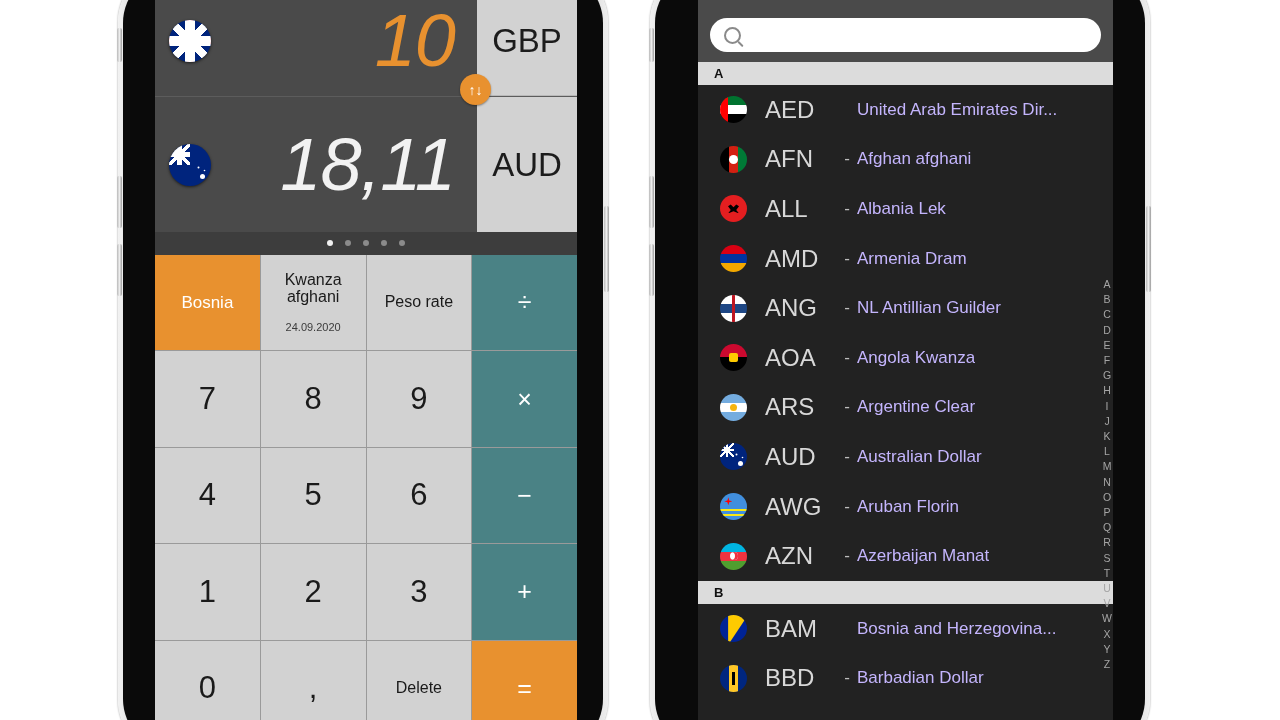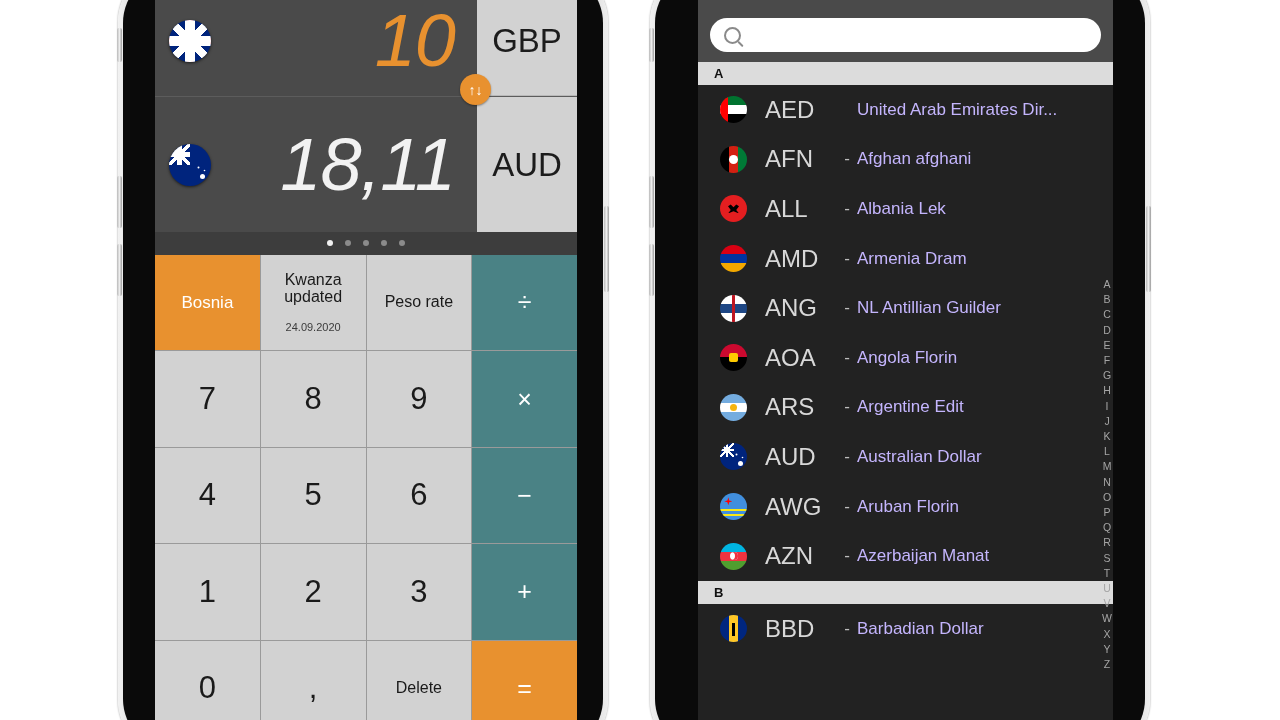--- a/index.html
+++ b/index.html
@@ -217,21 +217,21 @@
             <span class="dot"></span>
           </div>
         </div>
 
         <div class="keypad">
           <div class="key orange">
             <span class="ln">Bosnia</span>
           </div>
           <div class="key small">
             <span class="ln">Kwanza</span>
-            <span class="ln">updated</span>
+            <span class="ln">afghani</span>
             <span class="sub">24.09.2020</span>
           </div>
           <div class="key small">
             <span class="ln">Peso rate</span>
           </div>
           <div class="key teal">÷</div>
 
           <div class="key">7</div>
           <div class="key">8</div>
           <div class="key">9</div>
@@ -310,27 +310,27 @@
           <div class="cur-row">
             <span class="cur-flag f-ang"></span>
             <span class="cur-code">ANG</span>
             <span class="cur-dash">-</span>
             <span class="cur-name">NL Antillian Guilder</span>
           </div>
           <div class="cur-row">
             <span class="cur-flag f-ao"></span>
             <span class="cur-code">AOA</span>
             <span class="cur-dash">-</span>
-            <span class="cur-name">Angola Florin</span>
+            <span class="cur-name">Angola Kwanza</span>
           </div>
           <div class="cur-row">
             <span class="cur-flag f-ar"></span>
             <span class="cur-code">ARS</span>
             <span class="cur-dash">-</span>
-            <span class="cur-name">Argentine Edit</span>
+            <span class="cur-name">Argentine Clear</span>
           </div>
           <div class="cur-row">
             <span class="cur-flag f-au"></span>
             <span class="cur-code">AUD</span>
             <span class="cur-dash">-</span>
             <span class="cur-name">Australian Dollar</span>
           </div>
           <div class="cur-row">
             <span class="cur-flag f-aw"></span>
             <span class="cur-code">AWG</span>
@@ -339,20 +339,25 @@
           </div>
           <div class="cur-row">
             <span class="cur-flag f-az"></span>
             <span class="cur-code">AZN</span>
             <span class="cur-dash">-</span>
             <span class="cur-name">Azerbaijan Manat</span>
           </div>
 
           <div class="sec-head">B</div>
 
+          <div class="cur-row nodash">
+            <span class="cur-flag f-ba"></span>
+            <span class="cur-code">BAM</span>
+            <span class="cur-name">Bosnia and Herzegovina...</span>
+          </div>
           <div class="cur-row">
             <span class="cur-flag f-bb"></span>
             <span class="cur-code">BBD</span>
             <span class="cur-dash">-</span>
             <span class="cur-name">Barbadian Dollar</span>
           </div>
 
           <div class="alpha-index">
               <span>A</span>
               <span>B</span>

